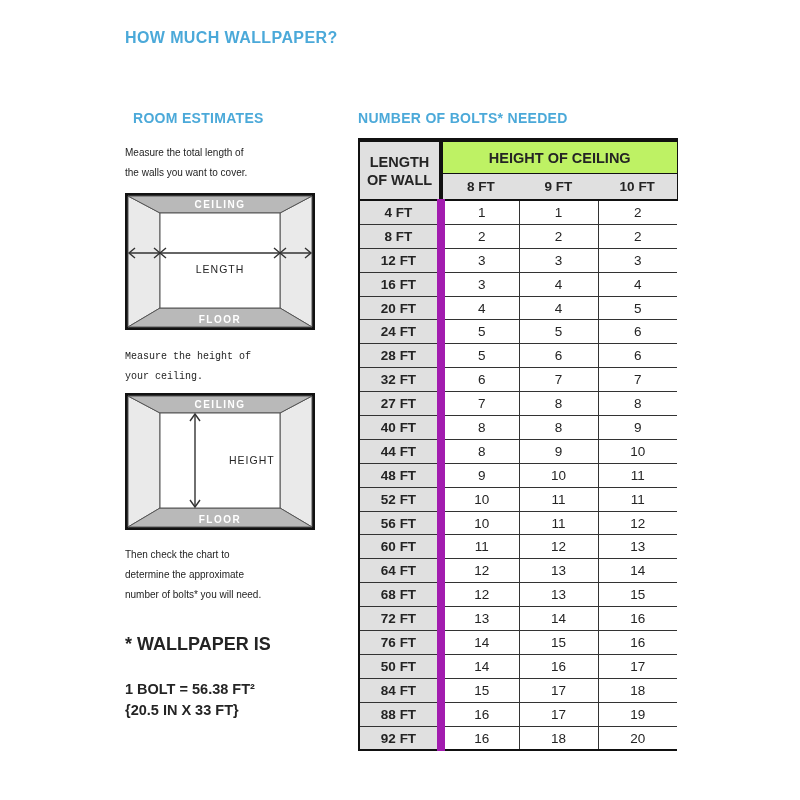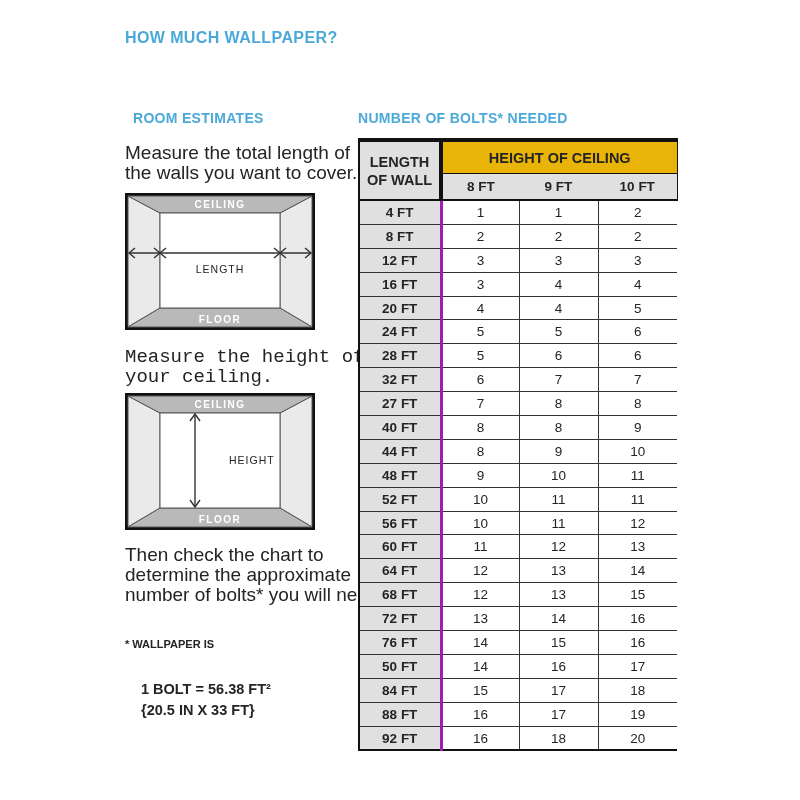--- a/index.html
+++ b/index.html
@@ -13,63 +13,62 @@
     left:125px; top:29px; font-size:16px; font-weight:bold;
     color:#4BA9D9; letter-spacing:0.4px;
   }
   .section-heading {
     font-size:14px; font-weight:bold; color:#4BA9D9; letter-spacing:0.3px;
   }
   .left-heading { left:125px; top:110px;margin-left:8px; }
   .table-heading { left:358px; top:110px; width:316px; text-align:left; }
 
   .para {
-    left:125px; font-size:19px; line-height:20px; white-space:pre-line;
+    left:125px; font-size:10px; line-height:20px; white-space:pre-line;
   }
   .para1 { top:143px; }
   .para2 { top:347px;font-family:Liberation Mono, monospace; }
   .para3 { top:545px; }
 
   .footnote {
-    left:125px; top:634px; font-size:11px; font-weight:bold; line-height:21px;
+    left:125px; top:634px; font-size:18px; font-weight:bold; line-height:21px;
   }
   .footnote .line2 { padding-left:11px; }
   .boltspec {
     left:125px; top:679px; font-size:14.5px; font-weight:bold; line-height:21px;
     white-space:pre-line;
-    margin-left:16px;
   }
 
   .diagram { left:125px; }
   .diagram1 { top:193px; }
   .diagram2 { top:393px; }
   .dlabel { font-size:10px; font-weight:bold; letter-spacing:1.5px; }
   .dim-label { font-size:10.5px; letter-spacing:1px; fill:#242424; }
 
   table.bolts {
     position:absolute; left:358px; top:138px; border-collapse:collapse;
     border-top:4px solid #111; border-left:2px solid #111; border-bottom:2px solid #111;
   }
   table.bolts th, table.bolts td { text-align:center; padding:0; }
   th.corner {
     width:79px; background:#E0E0E0; font-size:14.5px; font-weight:bold;
     border-right:4px solid #111; border-bottom:2px solid #111; white-space:pre-line; line-height:18px;
   }
   th.group {
-    background:#eab308; font-size:14.5px; font-weight:bold; height:31px;
+    background:#bef264; font-size:14.5px; font-weight:bold; height:31px;
     border-bottom:1.5px solid #111; border-right:1.5px solid #111;
   }
   th.sub {
     background:#E0E0E0; font-size:13.5px; font-weight:bold; height:25px;
     border-bottom:2px solid #111;
   }
   th.sub:last-child { border-right:1.5px solid #111; }
   td.rowlabel {
     background:#E0E0E0; font-size:13.5px; font-weight:bold;
-    border-right:3px solid #a21caf; border-bottom:1.5px solid #333;
+    border-right:8px solid #a21caf; border-bottom:1.5px solid #333;
   }
   td.val {
     font-size:13.5px; height:22.9px; border-bottom:1.5px solid #333; background:#fff;
   }
   td.val + td.val { border-left:1.5px solid #333; }
   col.c1 { width:80px; } col.c2 { width:78px; } col.c3 { width:79px; } col.c4 { width:79px; }
 </style>
 </head>
 <body>
 

